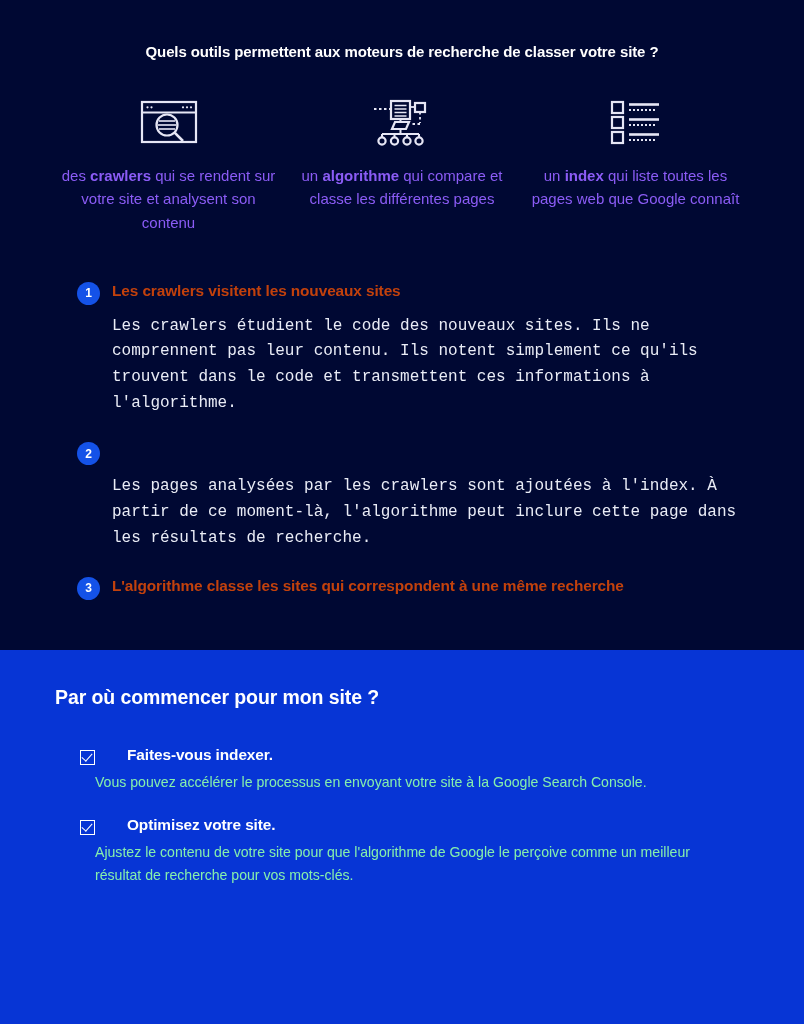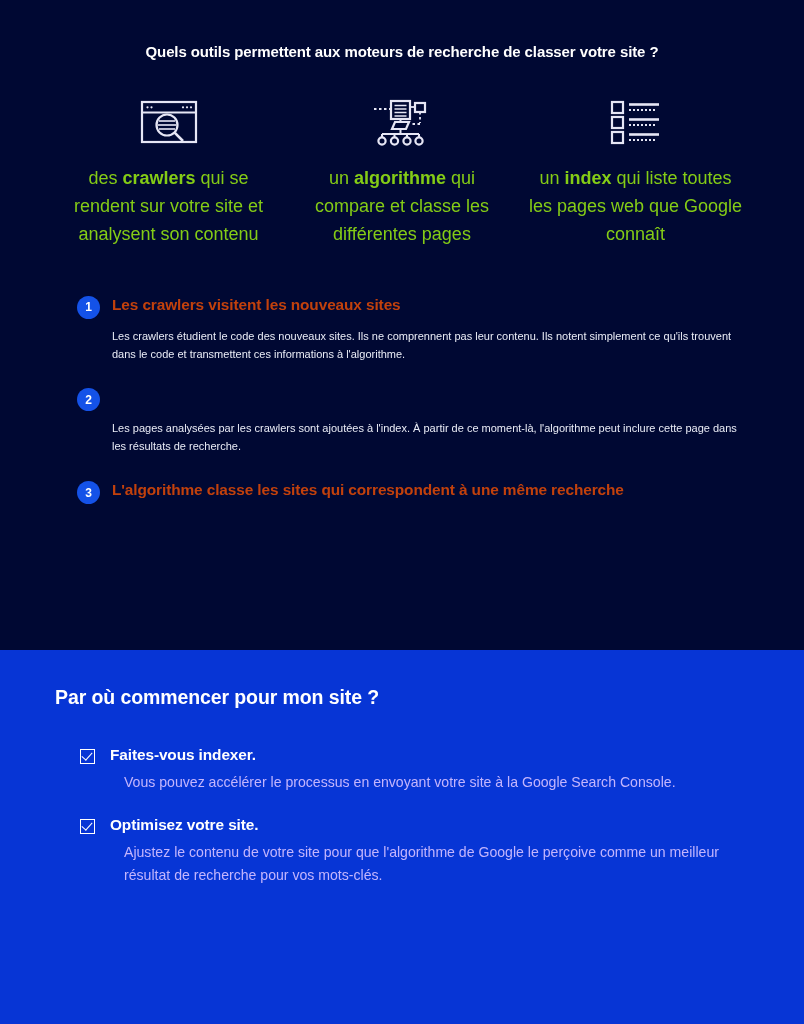--- a/index.html
+++ b/index.html
@@ -43,22 +43,22 @@
     align-items:center;
   }
   .col-icon {
     height:56px;
     display:flex;
     align-items:center;
     justify-content:center;
     margin-bottom:14px;
   }
   .col-caption {
-    color:#84cc16;
-    font-size:18px;
+    color:#8b5cf6;
+    font-size:15px;
     line-height:1.58;
     text-align:center;
   }
   .col-caption b { font-weight:bold; }
 
   
   .steps { margin-top:46px; padding-left:22px; }
   .step { margin-bottom:24px; }
   .step:last-child { margin-bottom:0; }
   .step-head {
@@ -82,25 +82,26 @@
   }
   .step-title {
     color:#c2410c;
     font-size:15.4px;
     font-weight:bold;
     letter-spacing:-0.1px;
     line-height:1.3;
   }
   .step-body {
     color:#e9ecf6;
-    font-size:11px;
+    font-size:16px;
     line-height:1.62;
     margin-top:9px;
     margin-left:35px;
     max-width:640px;
+    font-family:Liberation Mono, monospace;
   }
 
   
   .blue-section {
     background:#0735d5;
     height:374px;
     padding:0 55px;
   }
   .blue-title {
     color:#ffffff;
@@ -108,22 +109,22 @@
     font-weight:bold;
     text-align:left;
     padding-top:36px;
     letter-spacing:-0.1px;
   }
   .checklist { margin-top:36px; padding-left:25px; }
   .check-item { margin-bottom:21px; }
   .check-item:last-child { margin-bottom:0; }
   .check-head {
     display:flex;
-    align-items:flex-start;
-    gap:15px;
+    align-items:flex-end;
+    gap:32px;
   }
   .checkbox {
     flex:0 0 auto;
     width:15px; height:15px;
     border:1.6px solid #ffffff;
     margin-top:4px;
     position:relative;
   }
   .checkbox::after {
     content:"";
@@ -135,25 +136,25 @@
     transform:rotate(42deg);
   }
   .check-title {
     color:#ffffff;
     font-size:15.4px;
     font-weight:bold;
     letter-spacing:-0.1px;
     line-height:1.3;
   }
   .check-body {
-    color:#c4b5fd;
+    color:#86efac;
     font-size:14.1px;
     line-height:1.62;
     margin-top:6px;
-    margin-left:44px;
+    margin-left:15px;
     max-width:640px;
   }
   svg { display:block; }
 </style>
 </head>
 <body>
 
 <div class="page">
 
   <section class="dark-section">

